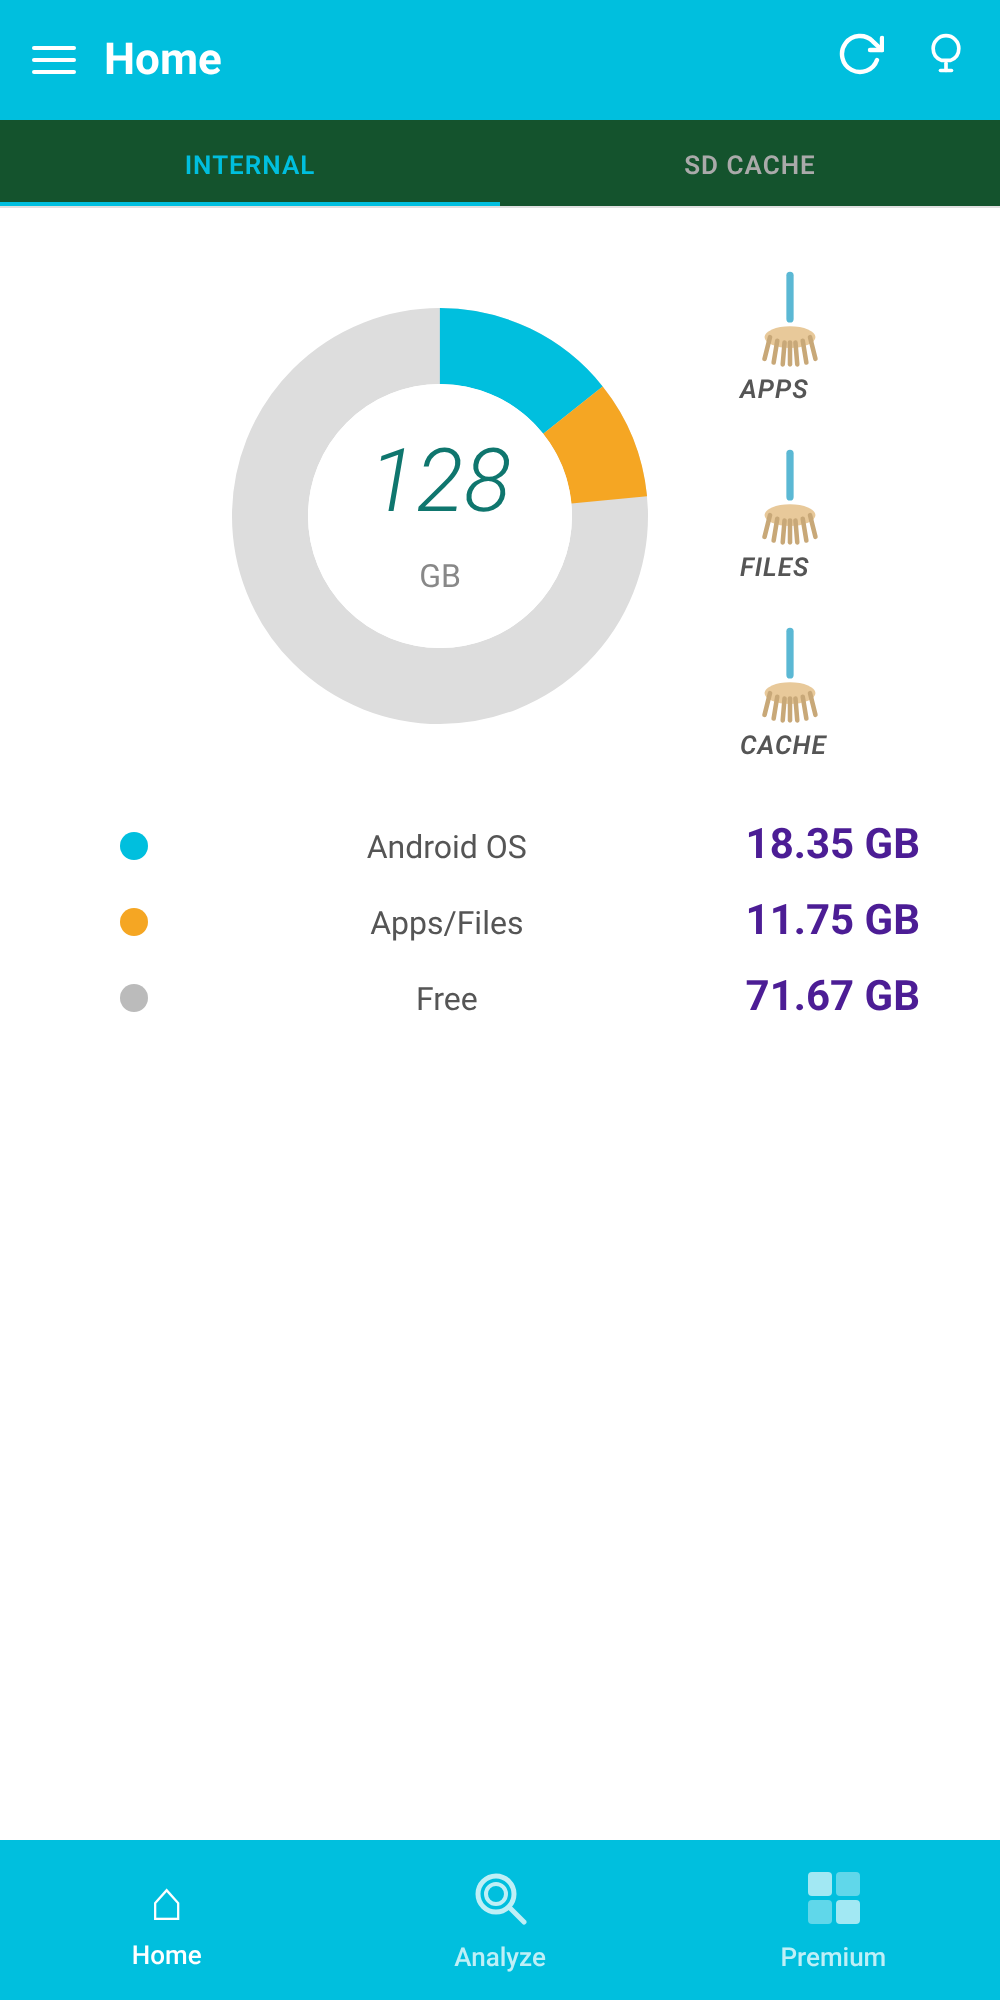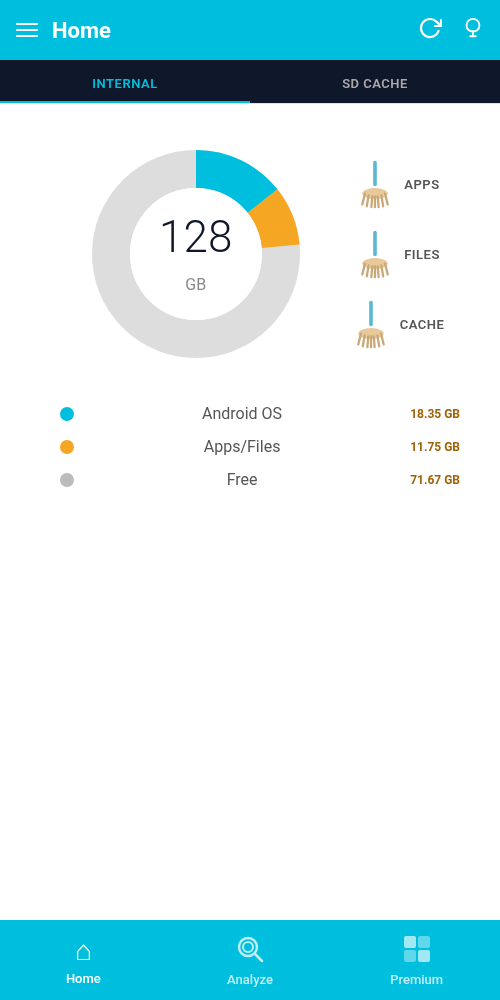--- a/index.html
+++ b/index.html
@@ -25,21 +25,21 @@
     .nav-left { display: flex; align-items: center; gap: 14px; }
     .hamburger-icon { display: flex; flex-direction: column; gap: 4px; cursor: pointer; }
     .hamburger-icon span { display: block; width: 22px; height: 2px; background: white; border-radius: 1px; }
     .nav-title { color: white; font-size: 22px; font-weight: bold; }
     .nav-right { display: flex; align-items: center; gap: 20px; }
     .nav-icon { color: white; font-size: 22px; cursor: pointer; }
 
     
     .tabs {
       width: 100%;
-      background: #0f172a;
+      background: #14532d;
       display: flex;
       border-bottom: 1px solid #e0e0e0;
     }
     .tab {
       flex: 1;
       text-align: center;
       padding: 16px 0 12px;
       font-size: 13px;
       font-weight: 600;
       color: #aaa;
@@ -93,41 +93,43 @@
     }
     .donut-center {
       position: absolute;
       top: 50%; left: 50%;
       transform: translate(-50%, -50%);
       text-align: center;
     }
     .donut-number {
       font-size: 44px;
       font-weight: 300;
-      color: #0f172a;
+      color: #0f766e;
       line-height: 1;
+      font-style: italic;
     }
     .donut-unit {
       font-size: 16px;
       color: #888;
       margin-top: 16px;
     }
 
     
     .right-icons {
       display: flex;
       flex-direction: column;
       gap: 20px;
       align-items: center;
     }
     .icon-item {
       display: flex;
-      align-items: center;
+      flex-direction: column;
       gap: 4px;
       cursor: pointer;
+      font-style: italic;
     }
     .icon-label {
       font-size: 13px;
       font-weight: 600;
       color: #555;
       letter-spacing: 0.5px;
     }
 
     
     .broom-icon {
@@ -154,23 +156,23 @@
       height: 14px;
       border-radius: 50%;
       flex-shrink: 0;
     }
     .legend-text {
       flex: 1;
       font-size: 16px;
       color: #555;
     }
     .legend-value {
-      font-size: 12px;
+      font-size: 21px;
       font-weight: 700;
-      color: #a16207;
+      color: #4c1d95;
     }
 
     
     .bottom-nav {
       position: absolute;
       bottom: 0;
       width: 100%;
       height: 80px;
       background: #00BFDE;
       display: flex;

